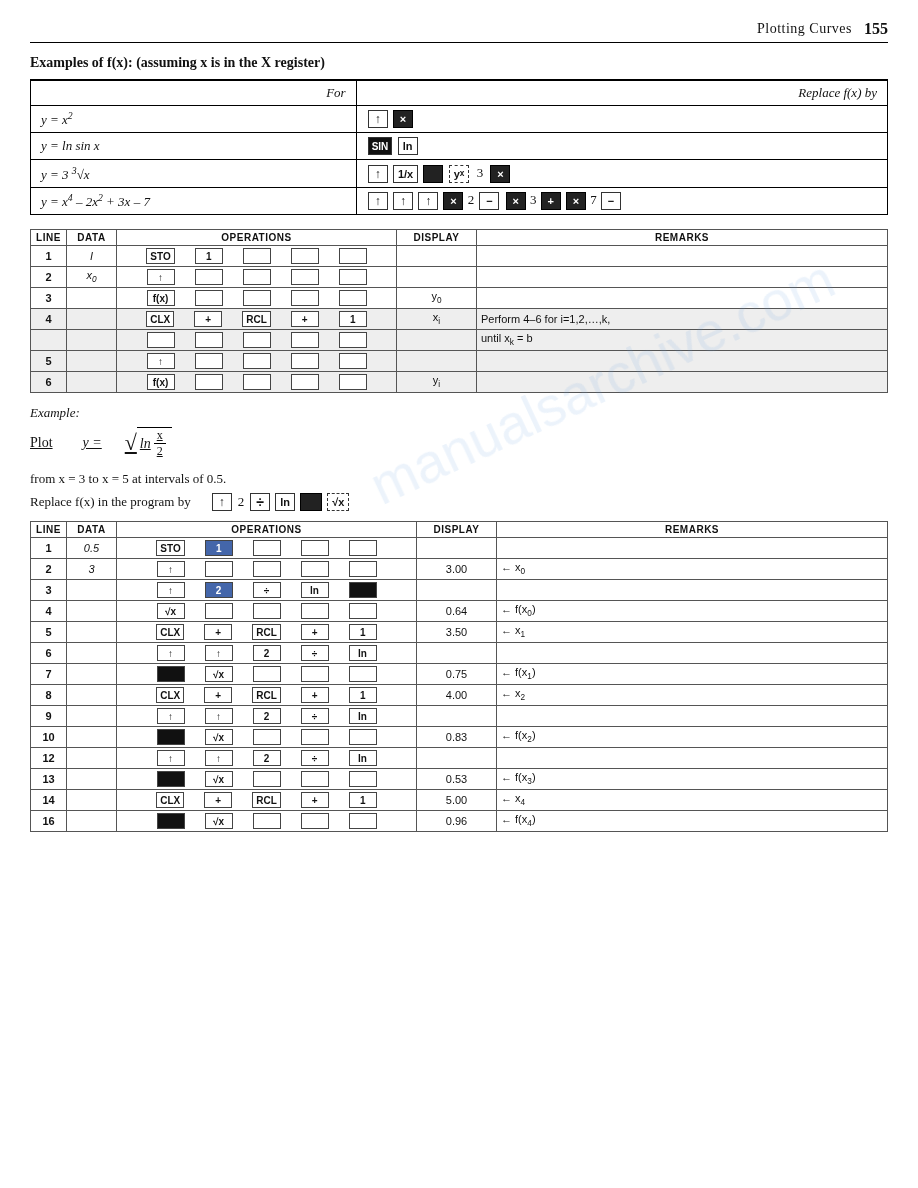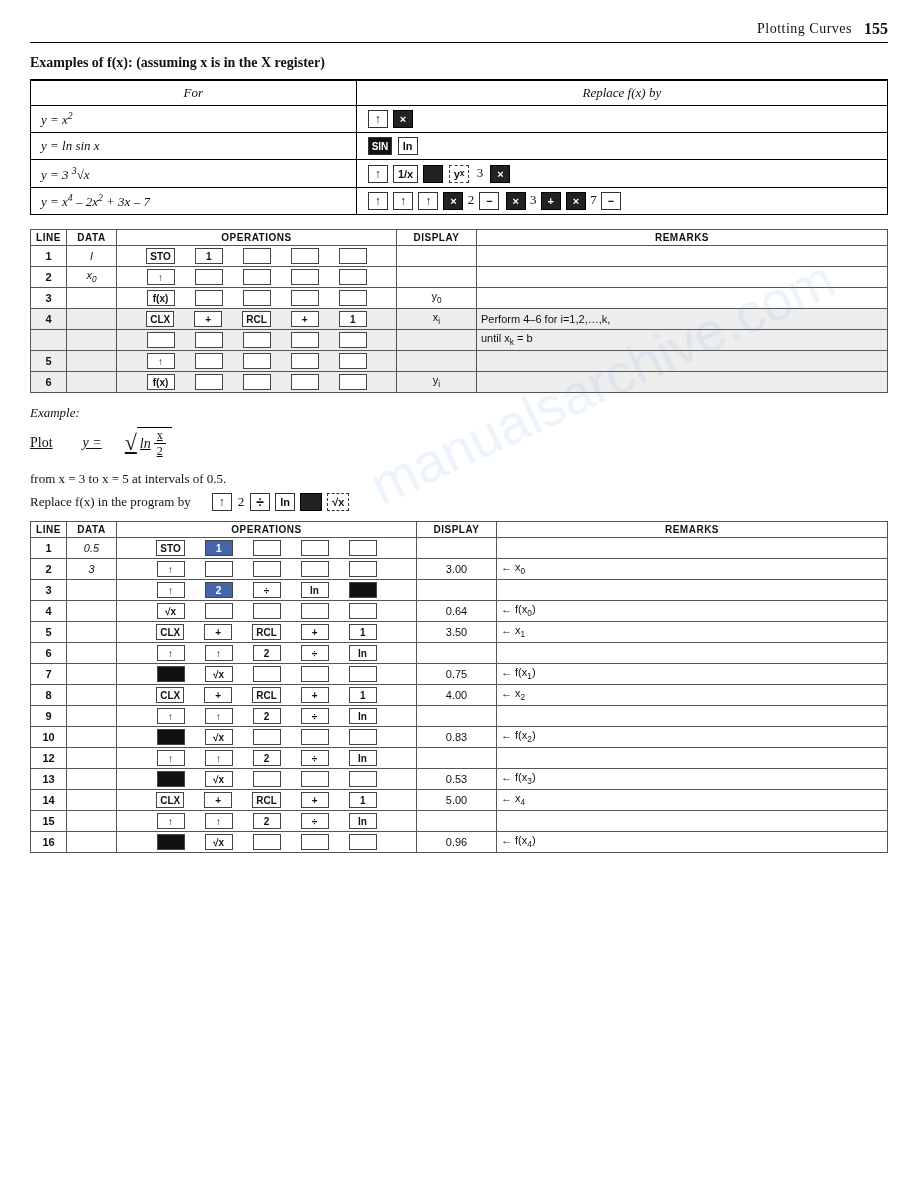--- a/index.html
+++ b/index.html
@@ -44,21 +44,21 @@
       border-collapse: collapse;
       margin-bottom: 14px;
       border-top: 2px solid #000;
       border-bottom: 1px solid #000;
     }
     .examples-table th {
       font-style: italic;
       font-weight: normal;
       border: 1px solid #000;
       padding: 4px 10px;
-      text-align: center;
+      text-align: right;
       font-size: 13px;
     }
     .examples-table td {
       border: 1px solid #000;
       padding: 4px 10px;
       vertical-align: middle;
     }
     .examples-table td:first-child {
       font-style: italic;
       width: 38%;
@@ -682,35 +682,20 @@
           <span class="op-btn">+</span>
           <span class="op-btn">RCL</span>
           <span class="op-btn">+</span>
           <span class="op-btn">1</span>
         </div>
       </td>
       <td class="display-col">5.00</td>
       <td class="remarks-col">← x<sub>4</sub></td>
     </tr>
 
-    <tr>
-      <td class="line-col">15</td>
-      <td class="data-col"></td>
-      <td>
-        <div class="op-cell">
-          <span class="op-btn">↑</span>
-          <span class="op-btn">↑</span>
-          <span class="op-btn">2</span>
-          <span class="op-btn">÷</span>
-          <span class="op-btn">ln</span>
-        </div>
-      </td>
-      <td class="display-col"></td>
-      <td class="remarks-col"></td>
-    </tr>
 
     <tr>
       <td class="line-col">16</td>
       <td class="data-col"></td>
       <td>
         <div class="op-cell">
           <span class="op-btn op-btn-dark" style="min-width:28px;"></span>
           <span class="op-btn">√x</span>
           <span class="op-btn" style="min-width:28px;"></span>
           <span class="op-btn" style="min-width:28px;"></span>

